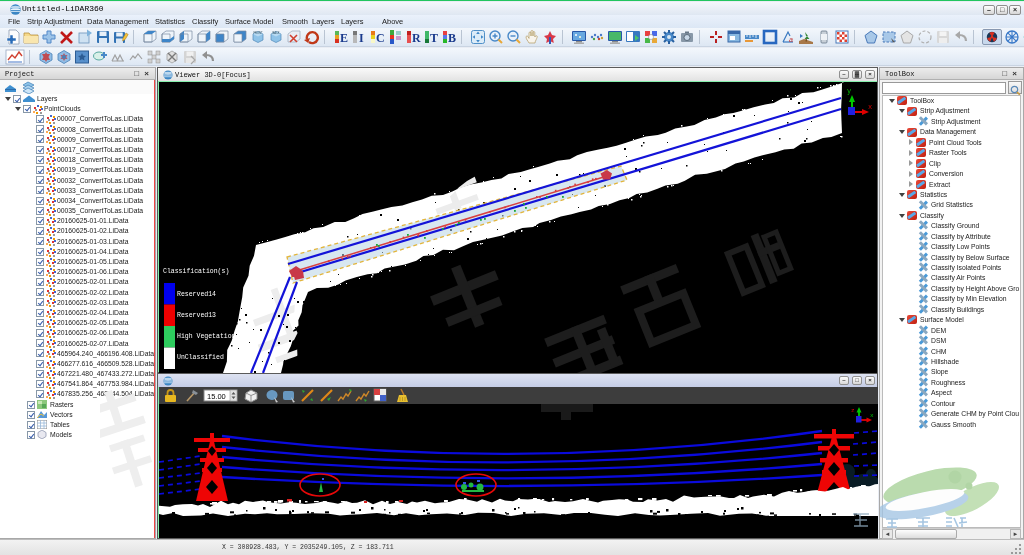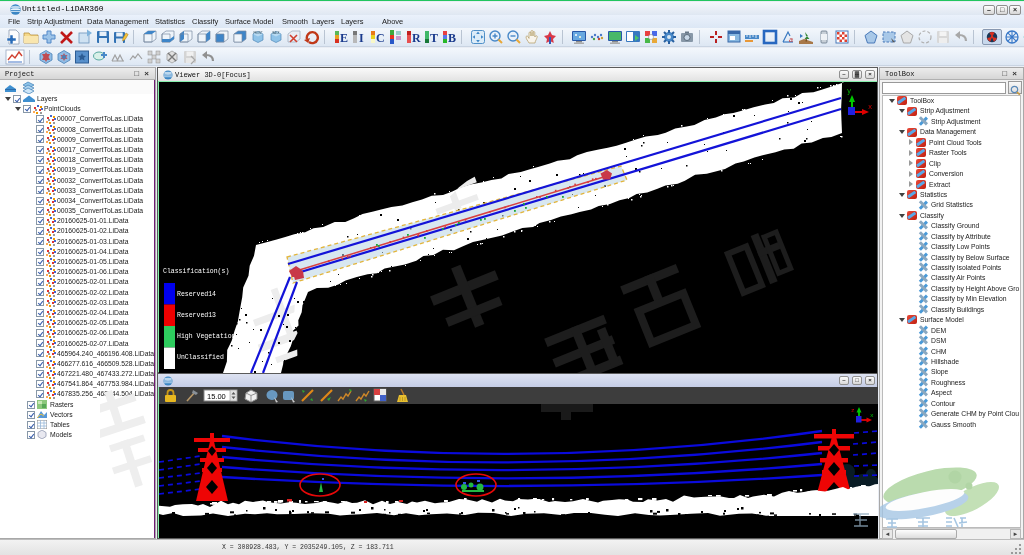--- a/index.html
+++ b/index.html
@@ -12,21 +12,21 @@
 #menu{position:absolute;left:0;top:14px;width:1024px;height:13px;background:linear-gradient(#eaf1fb,#dce7f5)}
 #menu span{position:absolute;top:2px;font-size:7.5px;color:#1a1a1a}
 
 #tb1{position:absolute;left:0;top:27px;width:1024px;height:19px;background:linear-gradient(#f3f7fc,#dde7f3);border-bottom:1px solid #c9d4e2;display:flex;align-items:center;padding-left:4px}
 #tb2{position:absolute;left:0;top:47px;width:1024px;height:18px;background:linear-gradient(#f3f7fc,#dde7f3);border-bottom:1px solid #c9d4e2;display:flex;align-items:center;padding-left:4px}
 .ic{width:16px;height:16px;flex:0 0 16px;margin:0 1px}
 .sep{width:6px;height:14px;flex:0 0 6px;border-left:1px solid #b9c4d2;margin:0 2px 0 3px}
 
 .phead{position:absolute;left:0;top:0;right:0;height:12px;background:linear-gradient(#ececec,#d6d6d6);border-bottom:1px solid #b0b0b0;font:7px "Liberation Mono",monospace;color:#111;padding:2px 0 0 5px}
 .phbtn{position:absolute;top:2px;font:bold 8px "Liberation Sans";color:#333;line-height:8px}
-#lpanel{position:absolute;left:0;top:66px;width:156px;height:472px;background:#701a75;border:1px solid #a8a8a8;border-left:none}
+#lpanel{position:absolute;left:0;top:66px;width:156px;height:472px;background:#ef4444;border:1px solid #a8a8a8;border-left:none}
 #lpbar{position:absolute;left:0;top:12px;width:154px;height:15px;background:#fafafa}
 #ltree{position:absolute;left:0;top:26px;width:154px;height:444px;background:#fff;overflow:hidden}
 #rpanel{position:absolute;left:879px;top:66px;width:145px;height:472px;background:#f2f2f2;border:1px solid #a8a8a8}
 #rtree .row{height:10.45px;line-height:10.45px}
 #rtree{position:absolute;left:2px;top:27px;width:139px;height:433px;background:#fff;border:1px solid #bbb;overflow:hidden}
 .row{position:relative;height:10.2px;line-height:10.2px;white-space:nowrap;font-size:6.8px;color:#1a1a1a}
 .row i{display:inline-block;vertical-align:middle}
 .exp{width:0;height:0;border-left:3.5px solid transparent;border-right:3.5px solid transparent;border-top:4.5px solid #404040;margin:0 2px 1px 0}
 .col{width:0;height:0;border-top:3.5px solid transparent;border-bottom:3.5px solid transparent;border-left:4.5px solid #9a9a9a;margin:0 3px 1px 0}
 .cb{width:8px;height:8px;background:#fff;border:1px solid #8898a8;margin:0 2px 1px 0;position:relative}

